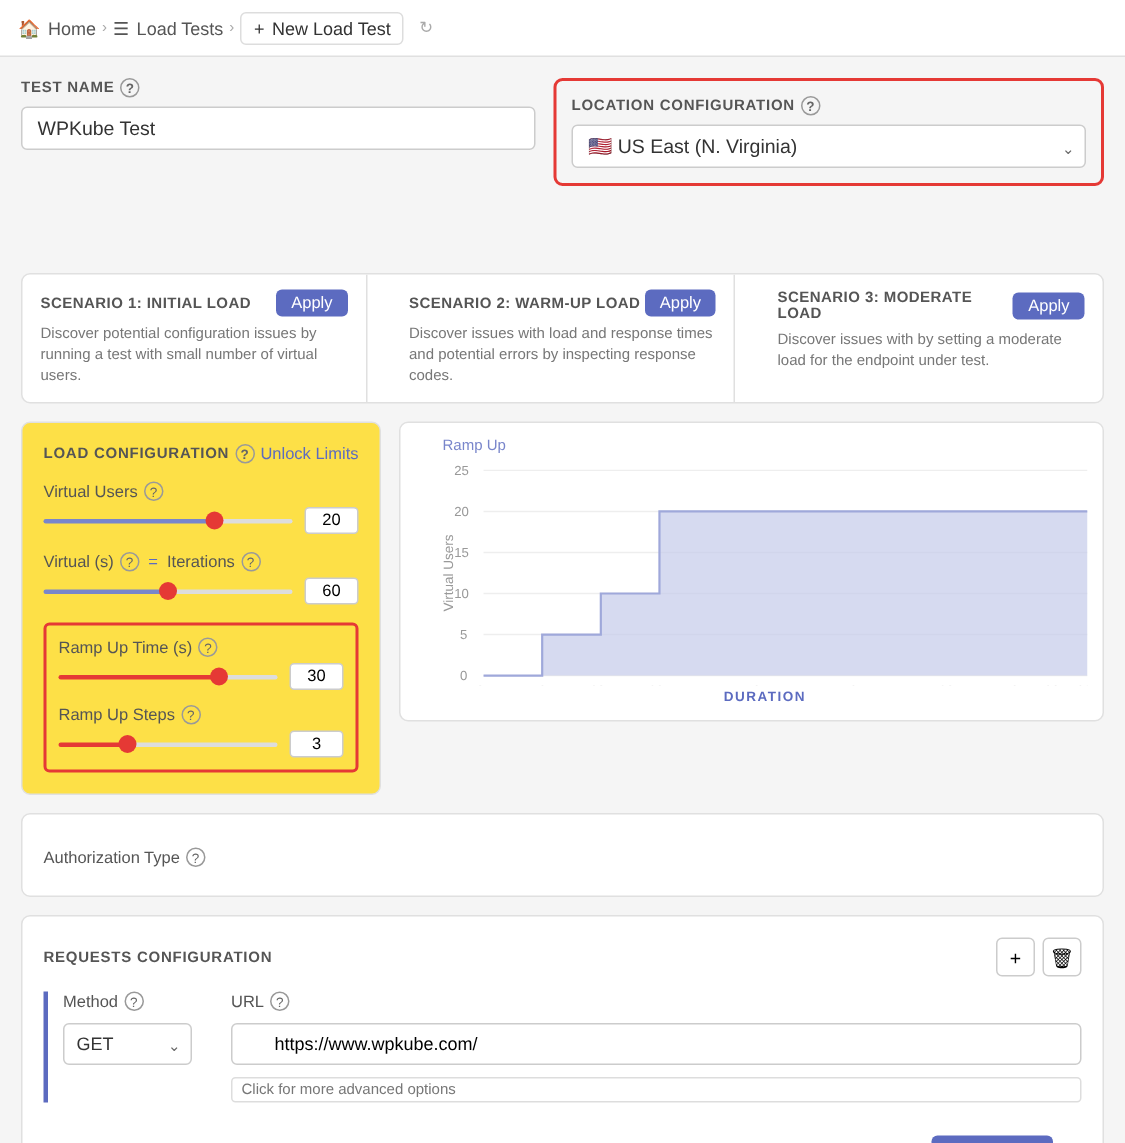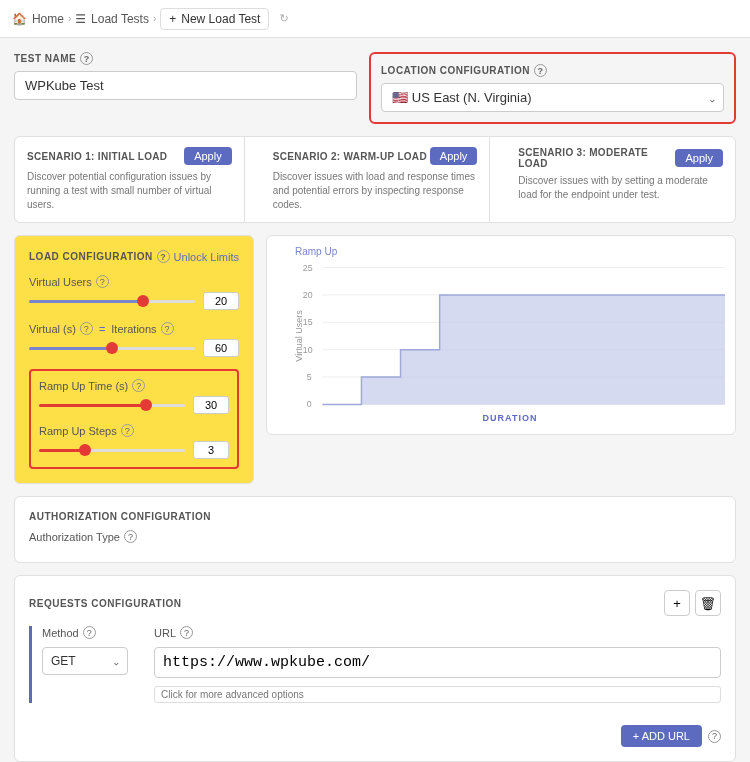--- a/index.html
+++ b/index.html
@@ -18,21 +18,21 @@
     .top-row { display: flex; gap: 12px; }
     .test-name-section { flex: 1; }
     .location-section { flex: 1; border: 2px solid #e53935; border-radius: 6px; padding: 10px; }
     .section-label { font-size: 10px; font-weight: 700; color: #555; text-transform: uppercase; letter-spacing: 0.5px; margin-bottom: 6px; display: flex; align-items: center; gap: 4px; }
     .input-field { width: 100%; border: 1px solid #ccc; border-radius: 4px; padding: 6px 10px; font-size: 13px; color: #333; }
     .select-field { width: 100%; border: 1px solid #ccc; border-radius: 4px; padding: 6px 10px; font-size: 13px; color: #333; background: #fff; appearance: none; -webkit-appearance: none; cursor: pointer; }
     .select-wrapper { position: relative; }
     .select-wrapper::after { content: '⌃'; position: absolute; right: 8px; top: 50%; transform: translateY(-50%) rotate(180deg); font-size: 10px; color: #666; pointer-events: none; }
 
     
-    .scenarios-row { display: flex; gap: 16px; border: 1px solid #e0e0e0; border-radius: 6px; overflow: hidden; background: #fff; }
+    .scenarios-row { display: flex; gap: 16px; border: 1px solid #e0e0e0; border-radius: 6px; overflow: hidden; background: #fff; margin-top: 46px; }
     .scenario-item { flex: 1; padding: 10px 12px; border-right: 1px solid #e0e0e0; }
     .scenario-item:last-child { border-right: none; }
     .scenario-header { display: flex; justify-content: space-between; align-items: center; margin-bottom: 5px; }
     .scenario-title { font-size: 10px; font-weight: 700; color: #555; text-transform: uppercase; letter-spacing: 0.3px; }
     .apply-btn { background: #5c6bc0; color: #fff; border: none; border-radius: 4px; padding: 3px 10px; font-size: 11px; cursor: pointer; }
     .scenario-desc { font-size: 10px; color: #777; line-height: 1.4; }
 
     
     .load-chart-row { display: flex; gap: 12px; }
     .load-config-card { background: #fde047; border: 1px solid #e0e0e0; border-radius: 6px; padding: 14px; }
@@ -57,21 +57,21 @@
     
     .auth-section { background: #fff; border: 1px solid #e0e0e0; border-radius: 6px; padding: 14px; }
     .auth-type-row { display: flex; gap: 12px; align-items: center; margin-top: 8px; }
 
     
     .requests-section { background: #fff; border: 1px solid #e0e0e0; border-radius: 6px; padding: 14px; }
     .requests-header { display: flex; justify-content: space-between; align-items: center; margin-bottom: 10px; }
     .icon-btn { width: 26px; height: 26px; border: 1px solid #ccc; border-radius: 4px; background: #fff; cursor: pointer; display: flex; align-items: center; justify-content: center; font-size: 13px; }
     .request-row { display: flex; gap: 22px; align-items: flex-start; border-left: 3px solid #5c6bc0; padding-left: 10px; margin-bottom: 8px; }
     .method-select { width: 80px; border: 1px solid #ccc; border-radius: 4px; padding: 6px 8px; font-size: 12px; background: #fff; cursor: pointer; }
-    .url-input { flex: 1; border: 1px solid #ccc; border-radius: 4px; padding: 6px 8px; font-size: 15px; font-family: Liberation Mono, monospace; }
+    .url-input { flex: 1; border: 1px solid #ccc; border-radius: 4px; padding: 6px 28px; font-size: 12px; }
     .advanced-link { font-size: 10px; color: #777; border: 1px solid #ddd; border-radius: 3px; padding: 2px 6px; cursor: pointer; display: inline-block; margin-top: 4px; }
 
     .add-url-row { display: flex; justify-content: flex-end; align-items: center; gap: 6px; margin-top: 22px; }
     .add-url-btn { background: #5c6bc0; color: #fff; border: none; border-radius: 4px; padding: 5px 12px; font-size: 11px; cursor: pointer; display: flex; align-items: center; gap: 4px; }
 
     .help-icon { display: inline-flex; align-items: center; justify-content: center; width: 13px; height: 13px; border-radius: 50%; border: 1px solid #999; font-size: 9px; color: #666; cursor: pointer; }
     .chart-x-label { text-align: center; font-size: 9px; color: #5c6bc0; font-weight: 700; letter-spacing: 1px; text-transform: uppercase; margin-top: 2px; }
   </style>
 </head>
 <body>
@@ -239,23 +239,20 @@
           <text x="390" y="158" font-size="9" fill="#999" text-anchor="middle">70s</text>
           <text x="418" y="158" font-size="9" fill="#999" text-anchor="middle">80s</text>
           <text x="440" y="158" font-size="9" fill="#999" text-anchor="middle">90s</text>
         </svg>
       </div>
       <div class="chart-x-label">DURATION</div>
     </div>
   </div>
 
   <div class="auth-section">
-    <div class="section-label">
-      <span>AUTHORIZATION CONFIGURATION</span>
-    </div>
     <div class="auth-type-row">
       <div>
         <div class="slider-label" style="margin-bottom:5px">
           <span>Authorization Type</span>
           <span class="help-icon">?</span>
         </div>
       </div>
     </div>
   </div>
 

